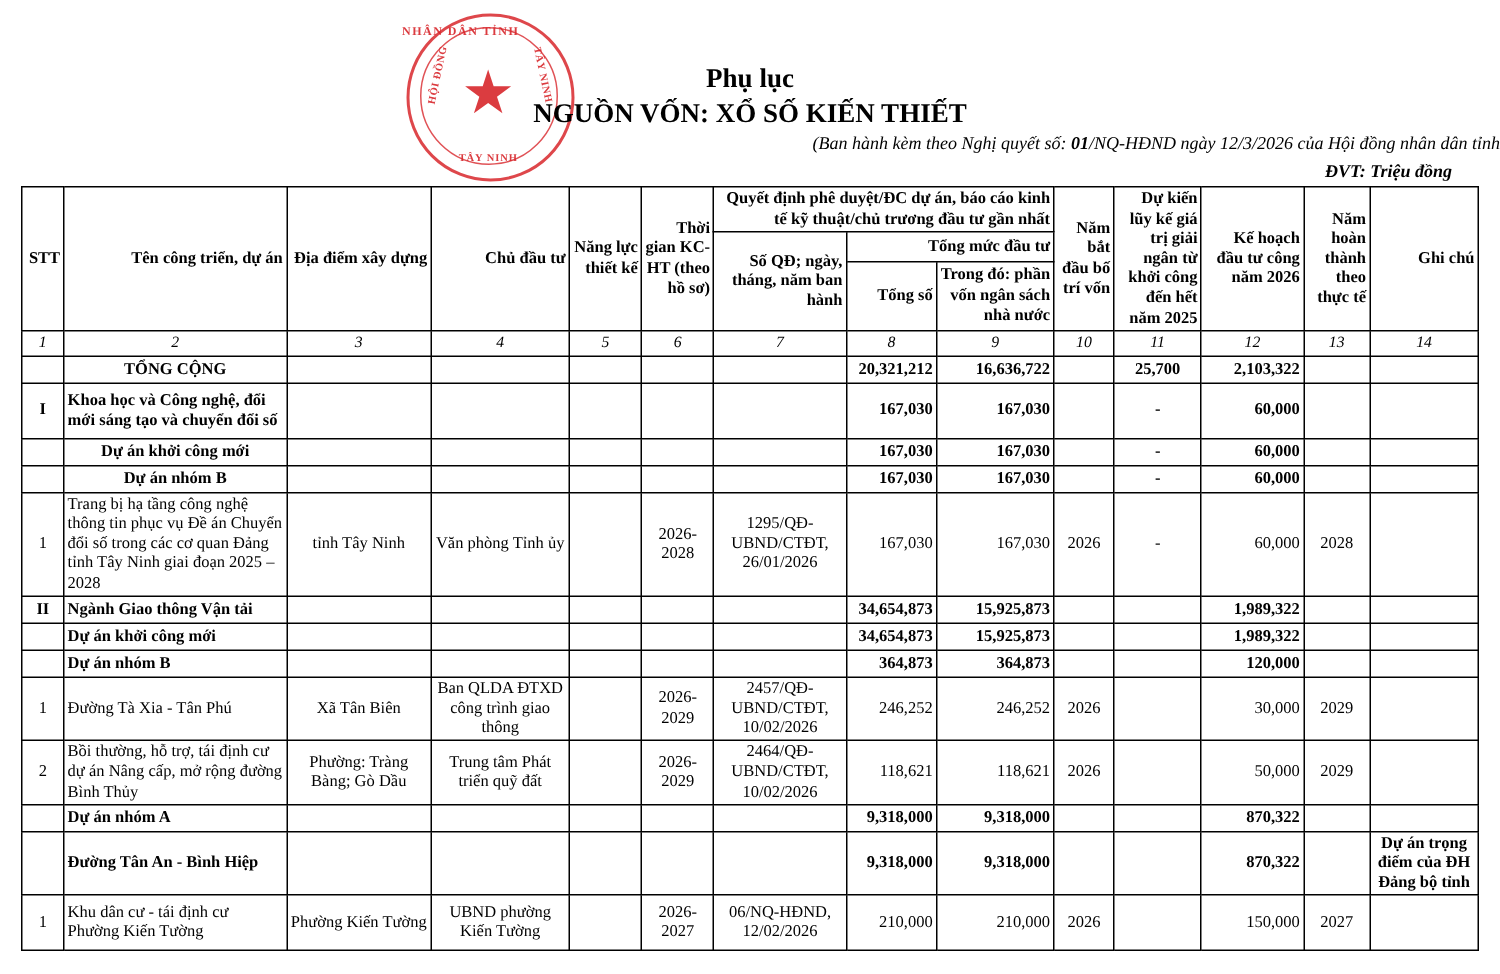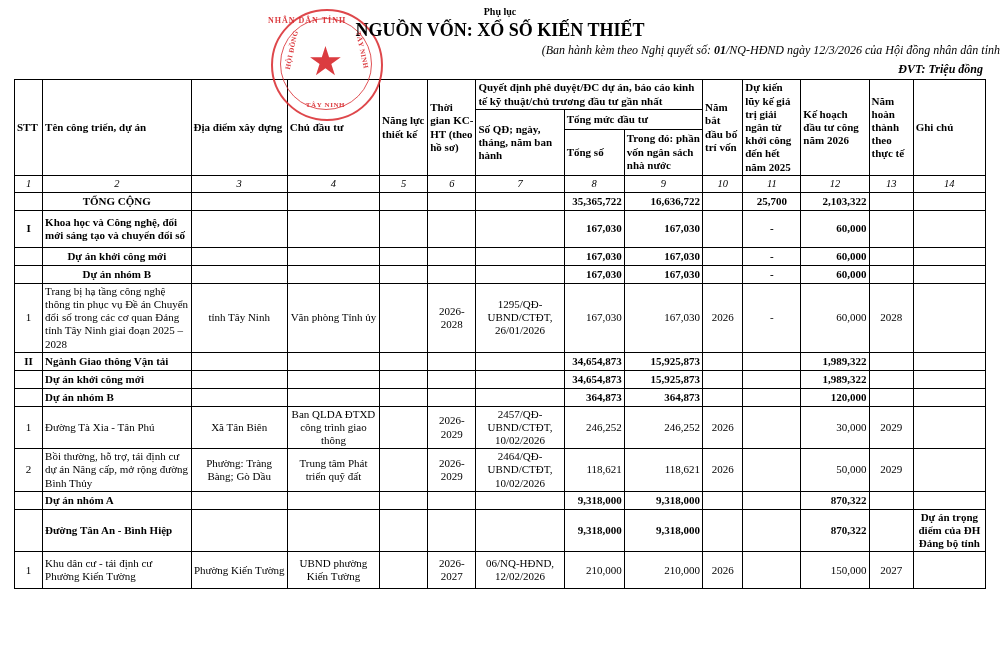--- a/index.html
+++ b/index.html
@@ -22,23 +22,24 @@
     height: 649px;
   }
 
   
   .header {
     position: relative;
     text-align: center;
     padding-top: 6px;
   }
   .phuluc {
-    font-size: 10px;
+    font-size: 18px;
     font-weight: bold;
     line-height: 1.25;
+    margin-top: 35px;
   }
   .title-main {
     font-size: 14.5px;
     font-weight: bold;
     line-height: 1.3;
     letter-spacing: -0.1px;
   }
   .title-sub {
     font-size: 18px;
     font-weight: bold;
@@ -52,21 +53,21 @@
     text-align: right;
   }
   .issued .bold-red {
     font-weight: bold;
   }
   .unit {
     text-align: right;
     font-size: 12px;
     font-style: italic;
     font-weight: bold;
-    padding-right: 17px;
+    padding-right: 32px;
     margin-top: 4px;
     margin-bottom: 2px;
   }
 
   
   .seal {
     position: absolute;
     left: 268px;
     top: 6px;
     width: 115px;
@@ -142,21 +143,21 @@
     table-layout: fixed;
     font-size: 11px;
   }
   table.main th, table.main td {
     border: 1px solid #000;
     padding: 1px 2px;
     vertical-align: middle;
     line-height: 1.2;
   }
   table.main th {
-    text-align: left;
+    text-align: right;
     font-weight: bold;
     font-size: 11px;
   }
   .hdr-small { font-size: 10.5px; }
   .colnum td {
     text-align: center;
     font-style: italic;
     font-size: 10.5px;
     height: 14px;
   }
@@ -257,21 +258,21 @@
     </thead>
     <tbody id="tbody">
         <tr class="row-sm">
           <td class="c b"></td>
           <td class="c b">TỔNG CỘNG</td>
           <td class="c b"></td>
           <td class="c b"></td>
           <td class="c b"></td>
           <td class="c b"></td>
           <td class="c b"></td>
-          <td class="r b">35,365,722</td>
+          <td class="r b">20,321,212</td>
           <td class="r b">16,636,722</td>
           <td class="c b"></td>
           <td class="c b">25,700</td>
           <td class="r b">2,103,322</td>
           <td class="c b"></td>
           <td class="c b"></td>
         </tr>
         <tr class="row-mid">
           <td class="c b">I</td>
           <td class="l b">Khoa học và Công nghệ, đổi mới sáng tạo và chuyển đổi số</td>

